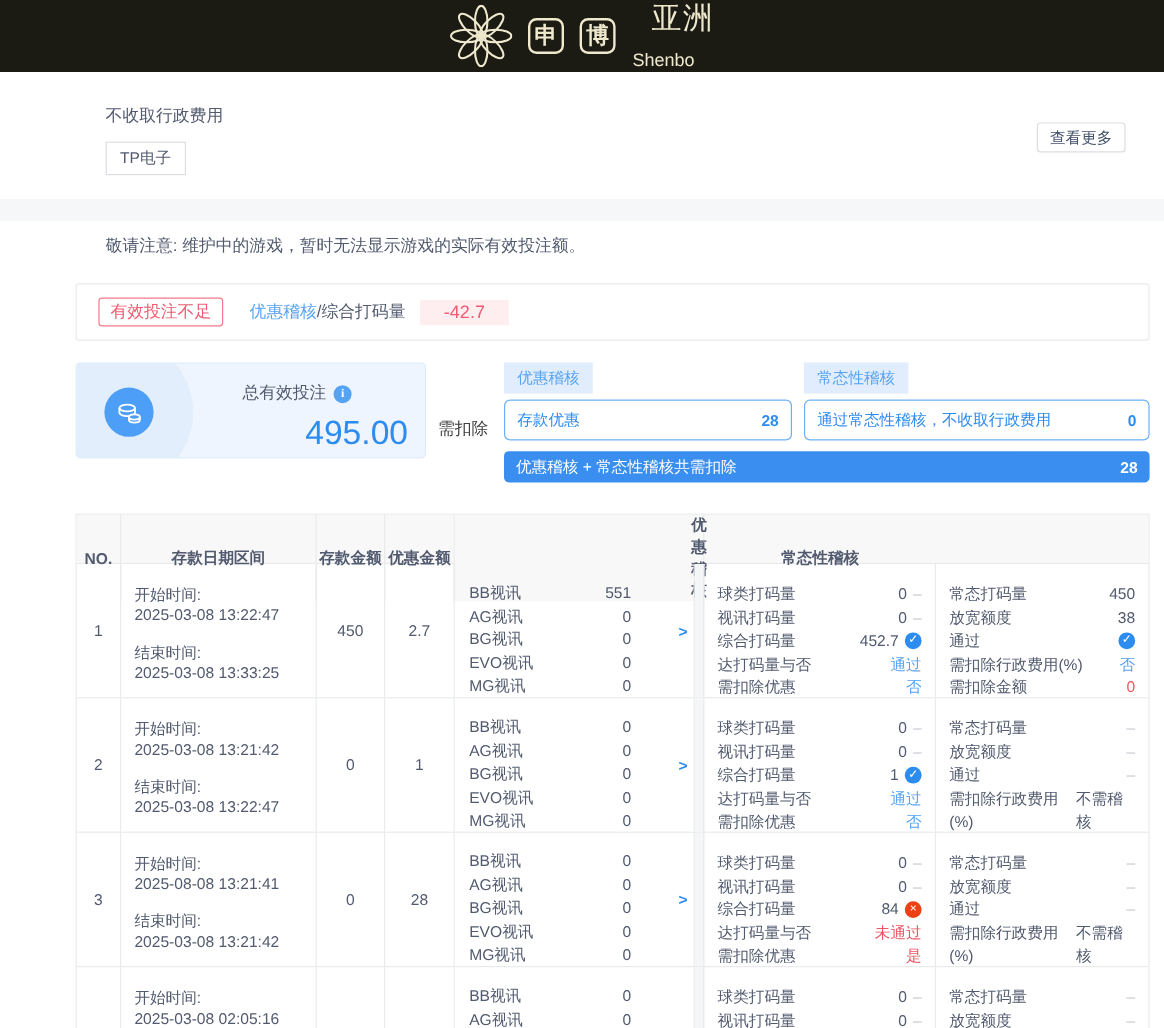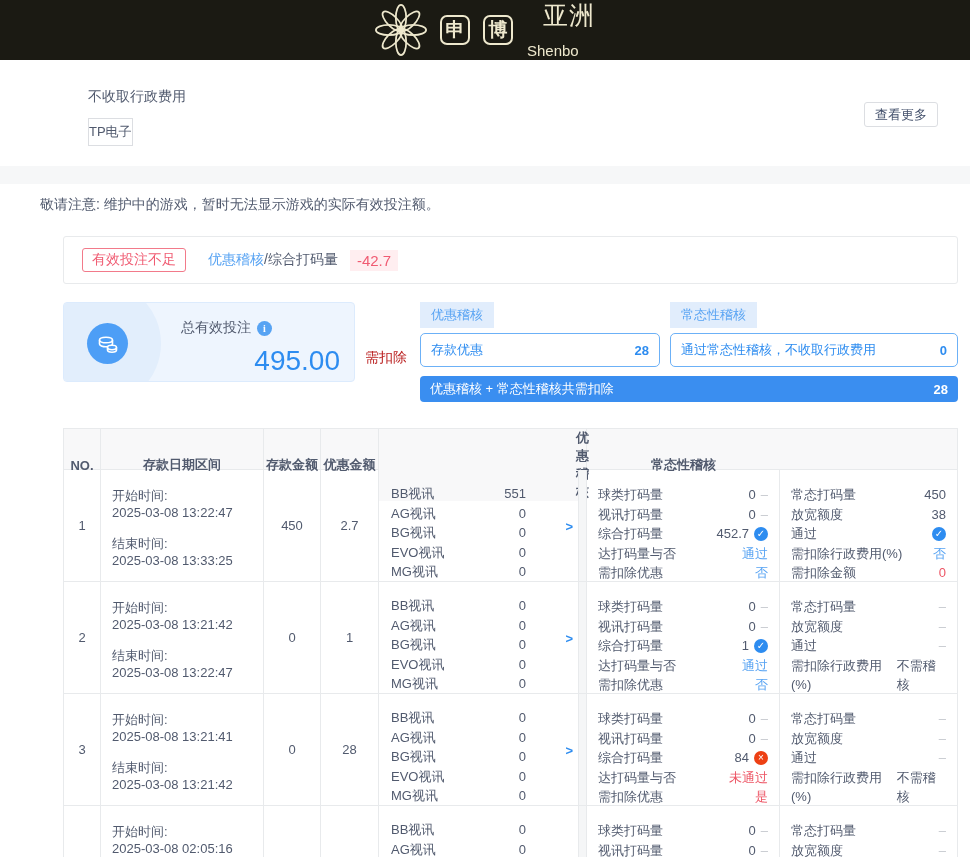--- a/index.html
+++ b/index.html
@@ -11,46 +11,46 @@
   .logo-flower { width:52px; height:52px; }
   .logo-box { width:30px; height:30px; border:2px solid #eee8cd; border-radius:7px; color:#eee8cd;
               font-size:19px; font-weight:bold; display:flex; align-items:center; justify-content:center; margin-left:5px; }
   .logo-right { color:#eee8cd; margin-left:6px; line-height:1; }
   .logo-region { font-size:25px; letter-spacing:1px;margin-left:16px; }
   .logo-sub { font-size:15px; margin-top:15px; }
 
   
   .maint { position:relative; padding:28px 88px 20px 88px; }
   .maint-title { font-size:14px; color:#515a6e; }
-  .maint-tag { display:inline-block; margin-top:12px; padding:4px 0; border:1px solid #dcdee2; font-size:13px; color:#515a6e; background:#fff; }
+  .maint-tag { display:inline-block; margin-top:12px; padding:4px 11px; border:1px solid #dcdee2; font-size:13px; color:#515a6e; background:#fff; }
   .more-btn { position:absolute; right:32px; top:42px; width:74px; height:25px; background:#fff; border:1px solid #dcdee2;
               border-radius:3px; font-size:13px; color:#43506b; display:flex; align-items:center; justify-content:center; cursor:pointer; }
   .gray-strip { height:18px; background:#f6f7f8; }
-  .notice { padding:12px 88px 0 40px; font-size:14px; color:#515a6e; }
+  .notice { padding:12px 88px 0 88px; font-size:14px; color:#515a6e; }
 
   
   .status-card { margin:22px 12px 0 63px; height:48px; border:1px solid #e8eaec; border-radius:3px; background:#fff;
                  display:flex; align-items:center; padding:0 18px; font-size:14px; }
   .status-badge { color:#f05b72; border:1px solid #f27a8a; border-radius:3px; padding:2px 9px; font-size:14px; }
   .status-link { color:#57a3f3; margin-left:22px; cursor:pointer; }
   .status-path { color:#515a6e; }
-  .status-value { color:#f05b72; background:#ffeef0; padding:2px 7px; margin-left:12px; font-size:15px; }
+  .status-value { color:#f05b72; background:#ffeef0; padding:2px 20px; margin-left:12px; font-size:15px; }
 
   
   .summary { margin:18px 12px 0 63px; display:flex; align-items:stretch; }
   .total-card { width:292px; height:80px; background:#eef5fe; border:1px solid #dcebfd; border-radius:4px;
                 position:relative; overflow:hidden; flex:none; }
   .total-decor { position:absolute; left:-28px; top:-22px; width:125px; height:125px; border-radius:50%; background:#e2eefc; }
   .coin-badge { position:absolute; left:23px; top:20px; width:41px; height:41px; border-radius:50%; background:#4d9ef6;
                 display:flex; align-items:center; justify-content:center; }
-  .total-label-row { position:absolute; left:117px; top:16px; font-size:14px; color:#515a6e; display:flex; align-items:center; gap:6px; }
+  .total-label-row { position:absolute; left:138px; top:16px; font-size:14px; color:#515a6e; display:flex; align-items:center; gap:6px; }
   .info-icon { width:15px; height:15px; border-radius:50%; background:#57a3f3; color:#fff; font-size:10px; font-weight:bold;
                display:inline-flex; align-items:center; justify-content:center; font-family:"Liberation Serif",serif; }
   .total-value { position:absolute; right:14px; top:42px; font-size:28px; color:#2d8cf0; }
-  .deduct-label { flex:none; align-self:center; margin:12px 13px 0 10px; font-size:14px; color:#b91c1c; }
+  .deduct-label { flex:none; align-self:center; margin:12px 13px 0 10px; font-size:14px; color:#404040; }
   .right-col { flex:1; display:flex; flex-direction:column; gap:9px; }
   .groups-row { display:flex; gap:10px; }
   .group1 { width:240px; flex:none; display:flex; flex-direction:column; }
   .group2 { flex:1; display:flex; flex-direction:column; }
   .tab-chip { align-self:flex-start; background:#e1edfc; color:#57a3f3; font-size:13px; padding:4px 11px; }
   .audit-input { margin-top:5px; height:29px; border:1px solid #6cb1f7; border-radius:5px; background:#fff;
                  display:flex; align-items:center; padding:16px 10px; font-size:13px; color:#2d8cf0; }
   .audit-input .val { margin-left:auto; font-weight:bold; }
   .total-bar { height:26px; background:#3a8ef0; border-radius:4px; color:#fff; display:flex; align-items:center;
                padding:0 10px; font-size:13px; }

